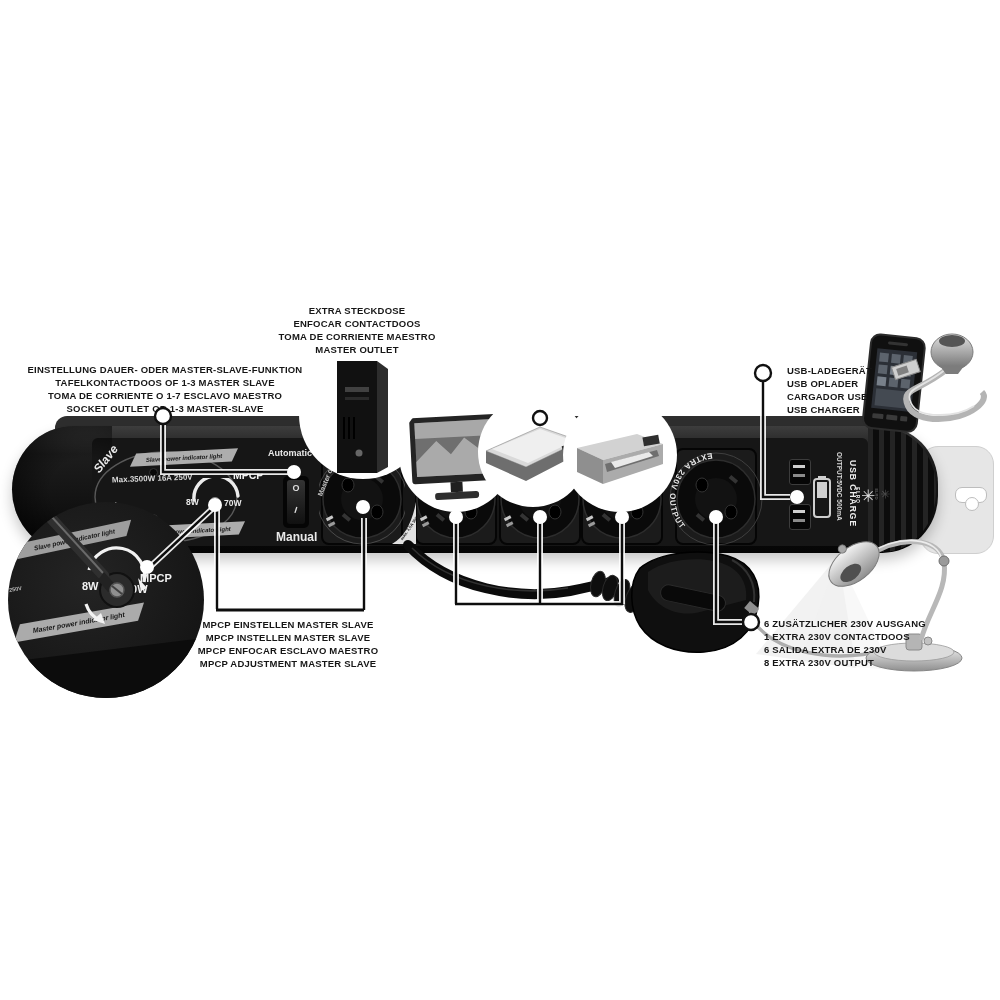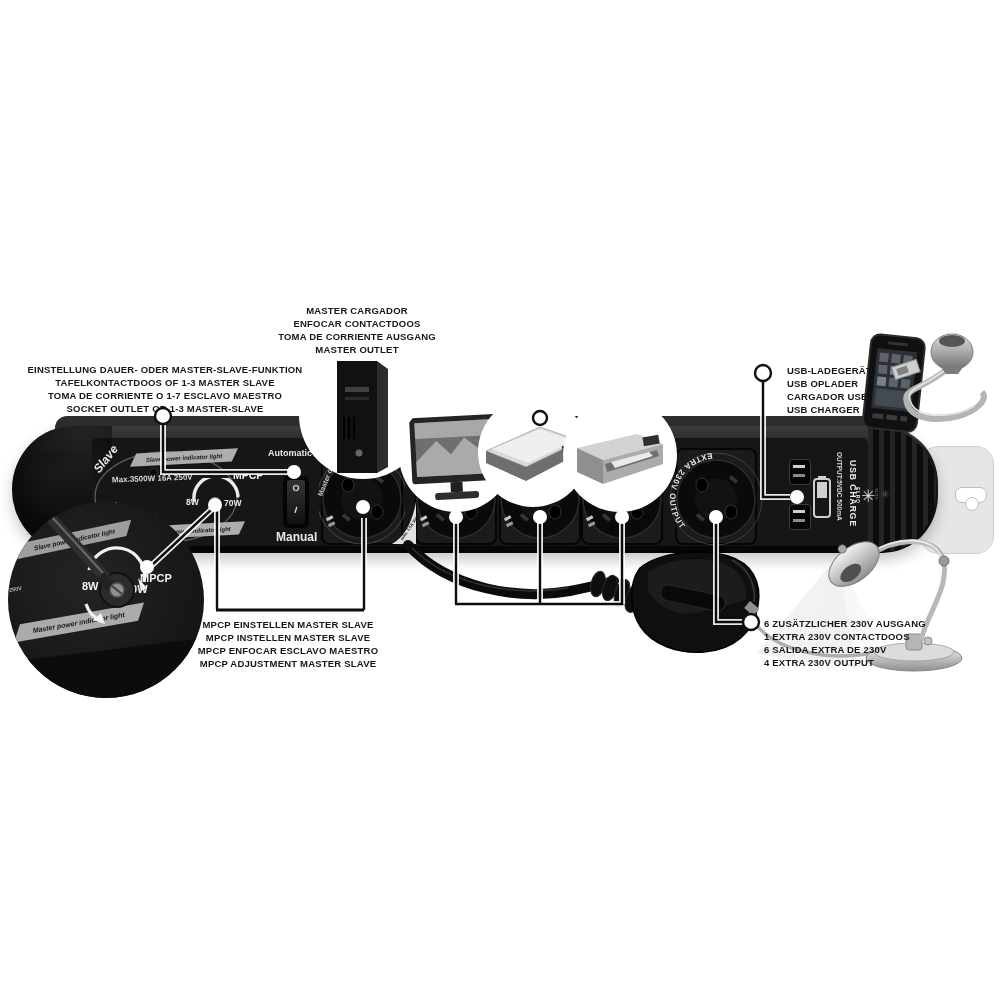--- a/index.html
+++ b/index.html
@@ -346,42 +346,42 @@
     <polygon points="940,366 964,366 958,374 946,374" fill="#7c7c7c"></polygon>
   </svg>
 
   <div class="callout c-center" style="left:25px;top:363px;width:280px;z-index:30">
     <div>EINSTELLUNG DAUER- ODER MASTER-SLAVE-FUNKTION</div>
     <div>TAFELKONTACTDOOS OF 1-3 MASTER SLAVE</div>
     <div>TOMA DE CORRIENTE O 1-7 ESCLAVO MAESTRO</div>
     <div>SOCKET OUTLET OR 1-3 MASTER-SLAVE</div>
   </div>
   <div class="callout c-center" style="left:267px;top:304px;width:180px;z-index:30">
-    <div>MASTER CARGADOR</div>
+    <div>EXTRA STECKDOSE</div>
     <div>ENFOCAR CONTACTDOOS</div>
-    <div>TOMA DE CORRIENTE AUSGANG</div>
+    <div>TOMA DE CORRIENTE MAESTRO</div>
     <div>MASTER OUTLET</div>
   </div>
   <div class="callout c-center" style="left:185px;top:618px;width:206px;z-index:30">
     <div>MPCP EINSTELLEN MASTER SLAVE</div>
     <div>MPCP INSTELLEN MASTER SLAVE</div>
     <div>MPCP ENFOCAR ESCLAVO MAESTRO</div>
     <div>MPCP ADJUSTMENT MASTER SLAVE</div>
   </div>
   <div class="callout c-left" style="left:787px;top:364px;width:120px;z-index:30">
     <div>USB-LADEGERÄT</div>
     <div>USB OPLADER</div>
     <div>CARGADOR USB</div>
     <div>USB CHARGER</div>
   </div>
   <div class="callout c-left" style="left:764px;top:617px;width:210px;z-index:30">
     <div>6 ZUSÄTZLICHER 230V AUSGANG</div>
     <div>1 EXTRA 230V CONTACTDOOS</div>
     <div>6 SALIDA EXTRA DE 230V</div>
-    <div>4 EXTRA 230V OUTPUT</div>
+    <div>8 EXTRA 230V OUTPUT</div>
   </div>
 
   <svg class="abs" style="left:0;top:0;z-index:40;pointer-events:none;" width="1000" height="1000">
     <g fill="none" stroke="#ffffff" stroke-width="6" opacity="0.9">
       <path d="M163,424 L163,472 L288,472"></path>
       <path d="M456,517 L456,604 M540,517 L540,604 M622,517 L622,604 M455,604 L623,604"></path>
       <path d="M213,508 L151,566 M217,508 L217,609 M216,610 L364,610 M364,518 L364,610"></path>
       <path d="M716,517 L716,622 L742,622"></path>
       <path d="M763,381 L763,497 L790,497"></path>
     </g>

